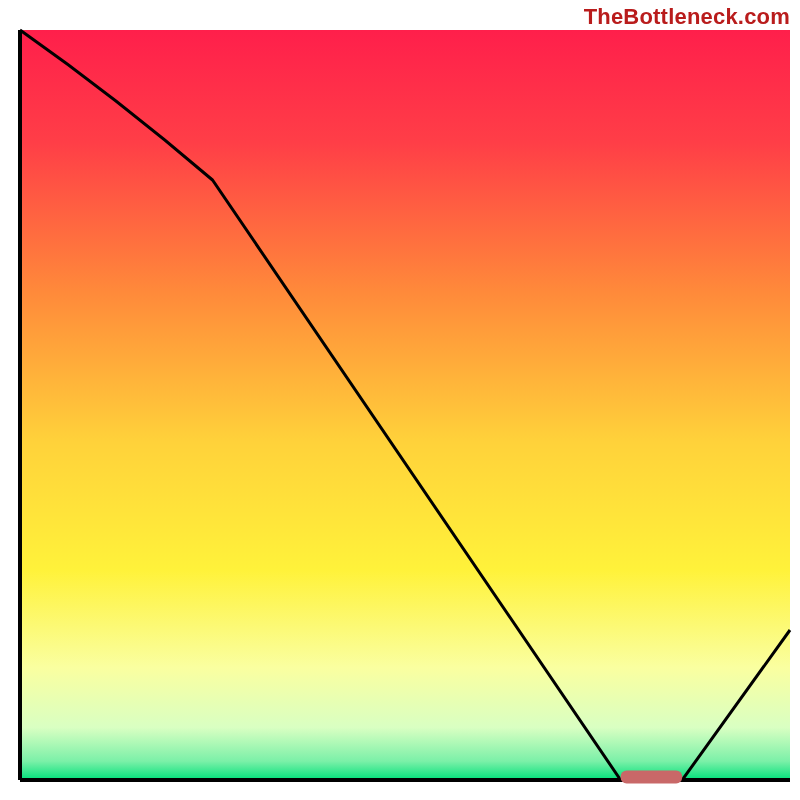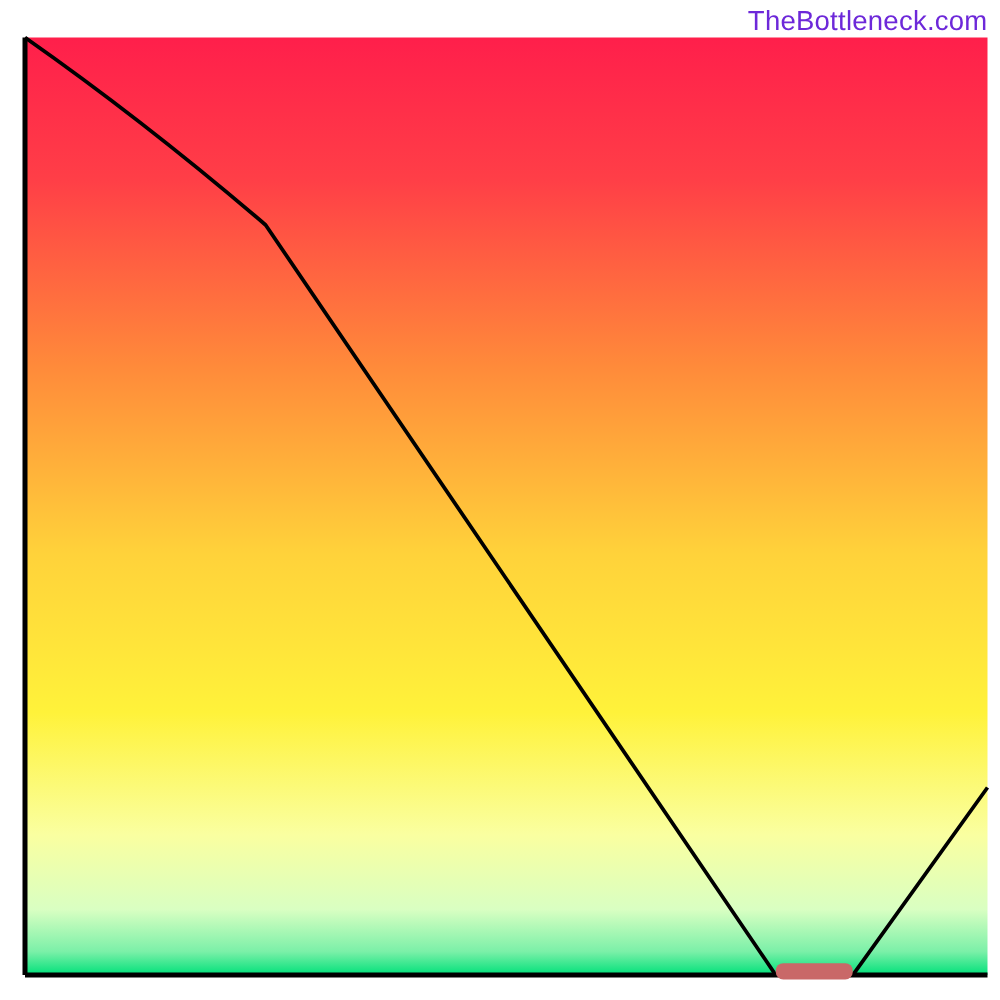--- a/index.html
+++ b/index.html
@@ -14,22 +14,22 @@
   .container {
     position: relative;
     width: 800px;
     height: 800px;
   }
   .watermark {
     position: absolute;
     top: 4px;
     right: 10px;
     font-size: 22px;
-    font-weight: normal;
-    color: #6d28d9;
+    font-weight: bold;
+    color: #b91c1c;
     letter-spacing: 0.2px;
     z-index: 10;
   }
   svg.chart {
     position: absolute;
     top: 0;
     left: 0;
   }
 </style>
 </head>

